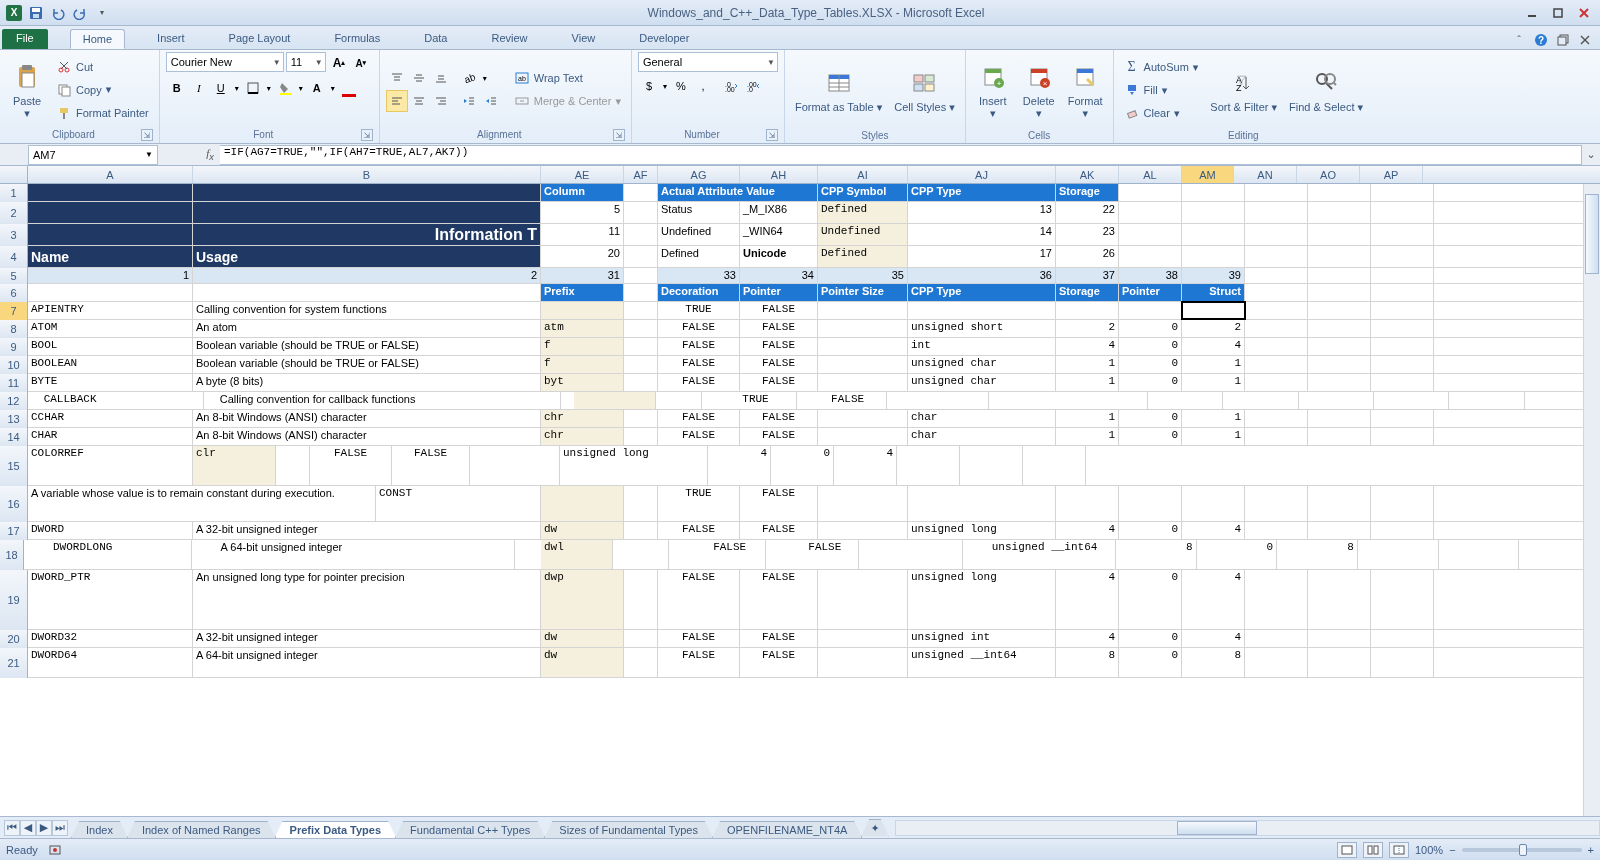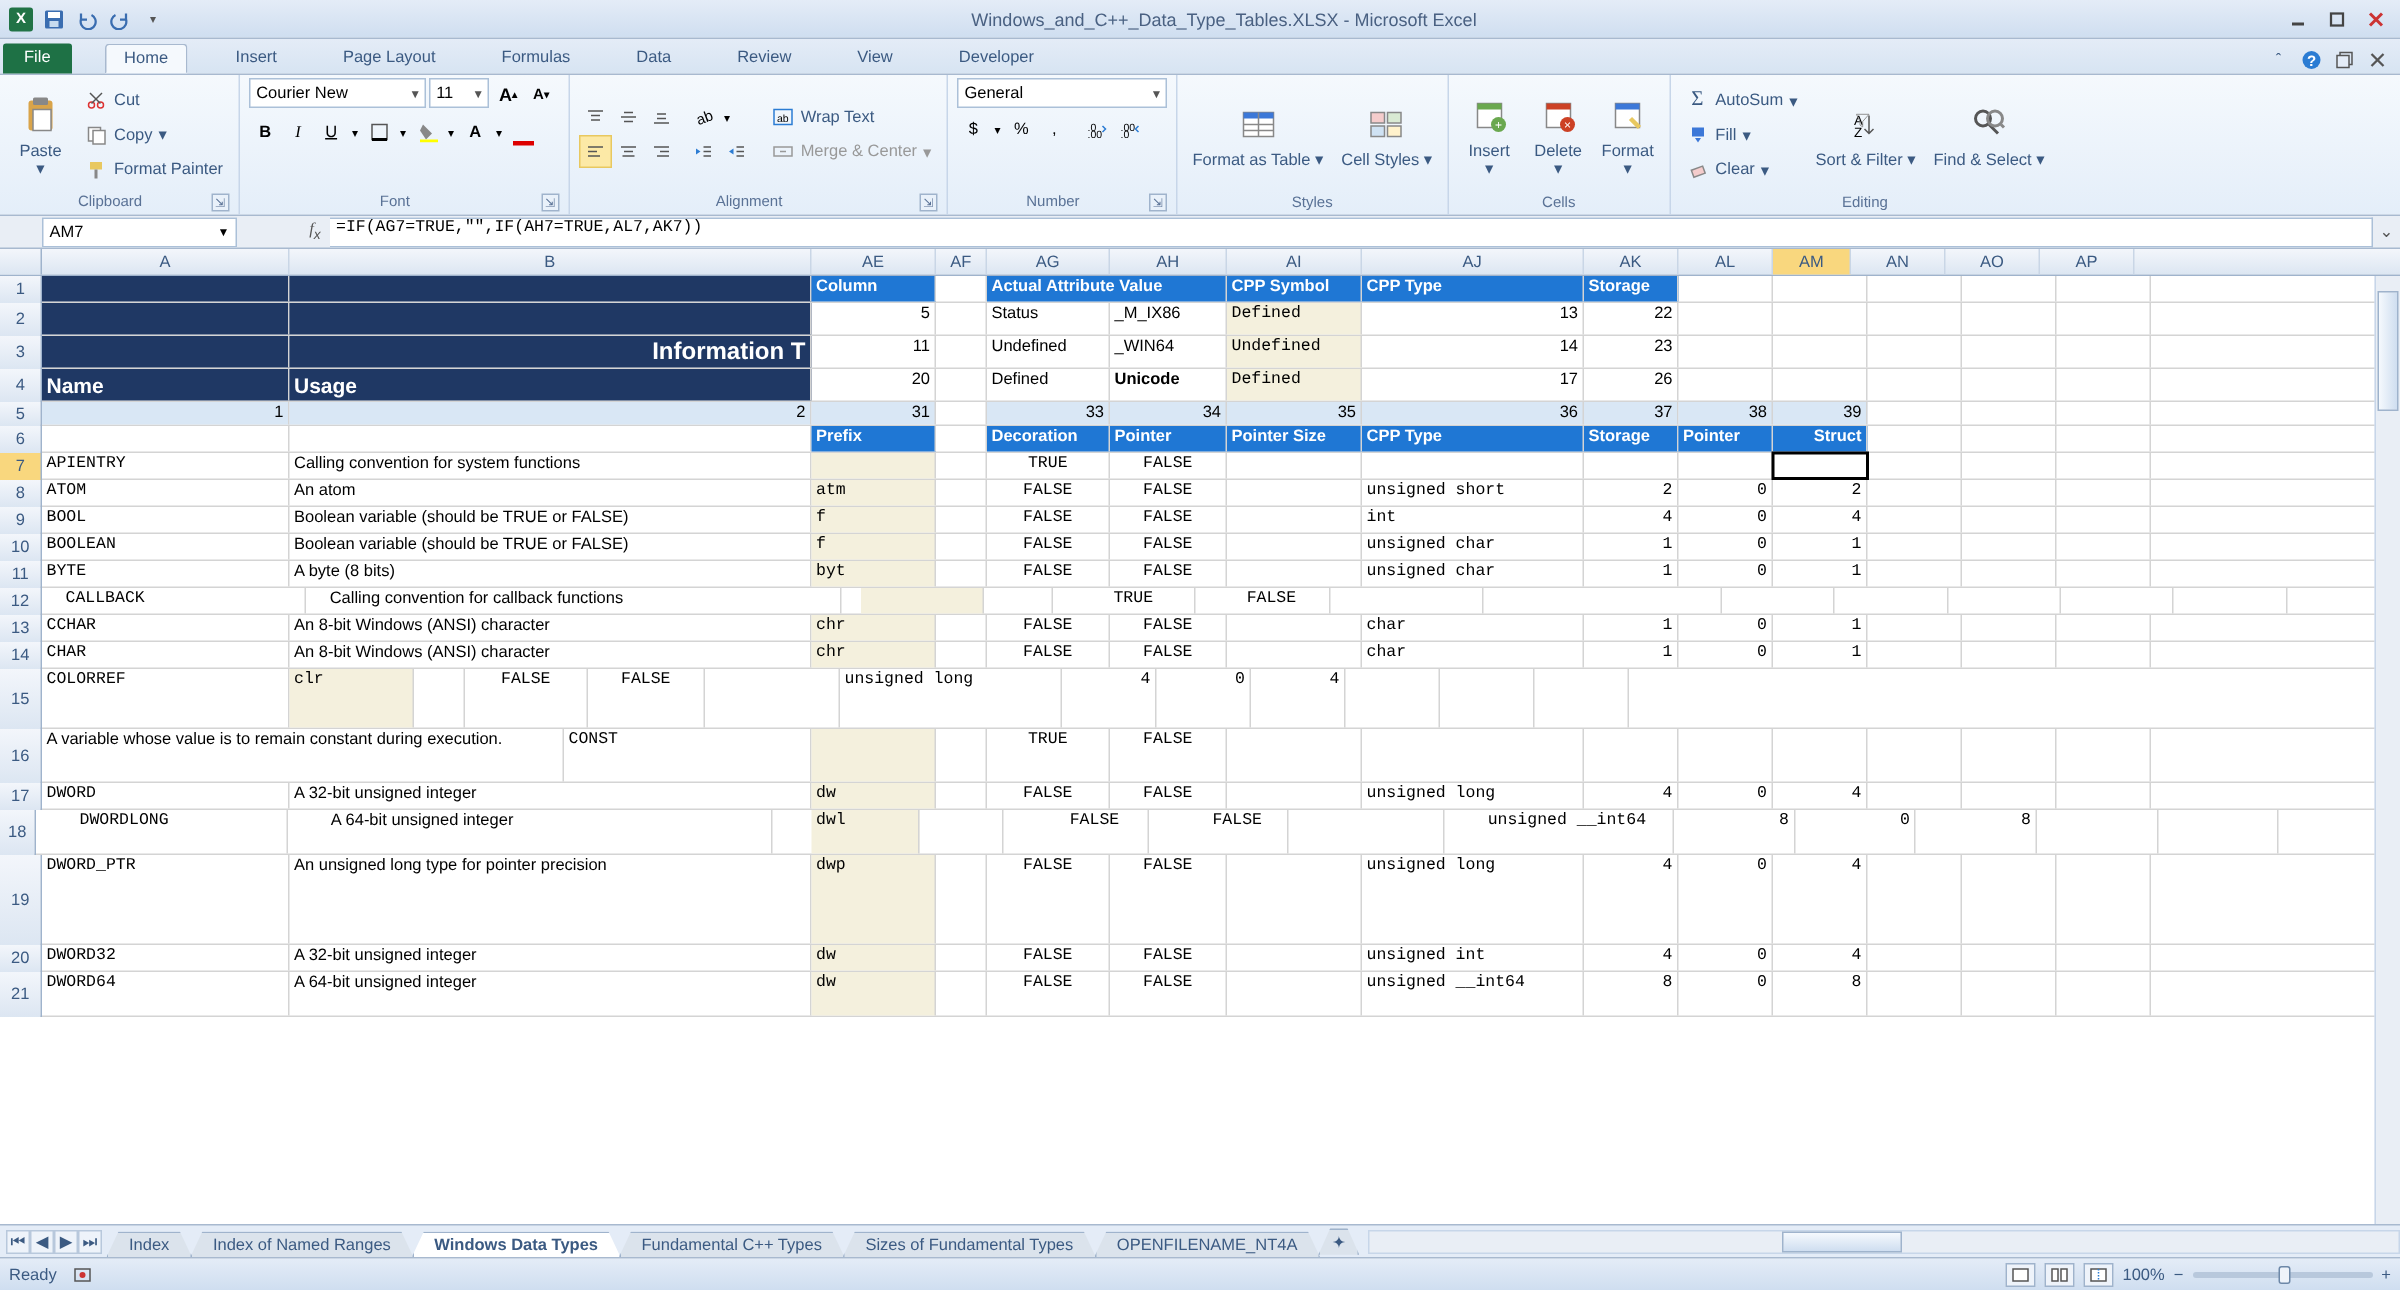--- a/index.html
+++ b/index.html
@@ -910,21 +910,21 @@
 <div class="sheet-tabs">
   <div class="nav">
     <div class="nb">⏮</div>
     <div class="nb">◀</div>
     <div class="nb">▶</div>
     <div class="nb">⏭</div>
   </div>
   <div class="tabs" id="stabs">
       <div class="stab">Index</div>
       <div class="stab">Index of Named Ranges</div>
-      <div class="stab active">Windows Data Types</div>
+      <div class="stab active">Prefix Data Types</div>
       <div class="stab">Fundamental C++ Types</div>
       <div class="stab">Sizes of Fundamental Types</div>
       <div class="stab">OPENFILENAME_NT4A</div>
     </div>
   <div class="stab" style="padding:2px 8px">✦</div>
   <div class="scroll">
       <div class="thumb"></div>
     </div>
 </div>
 

